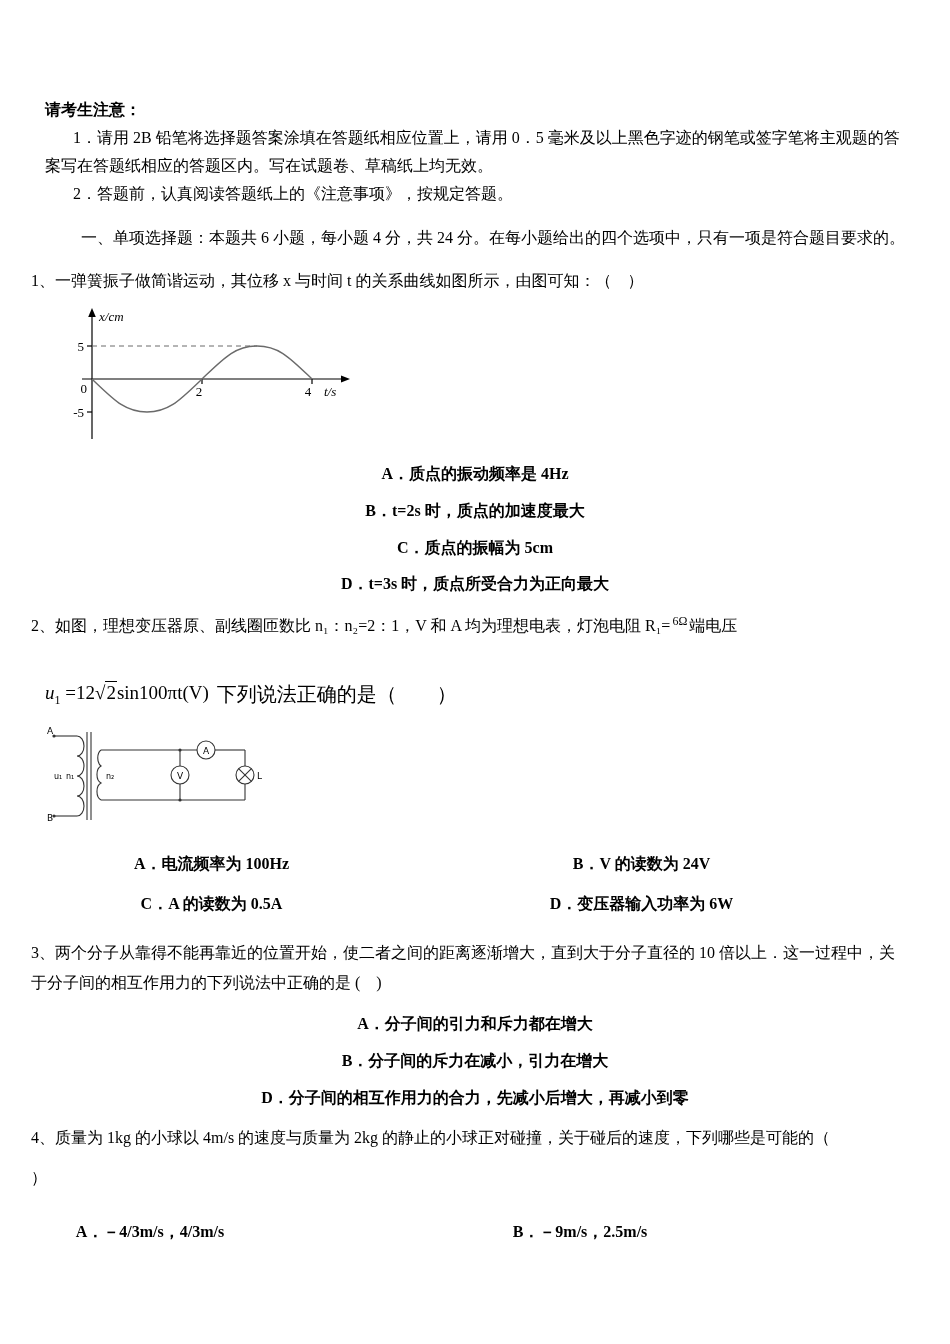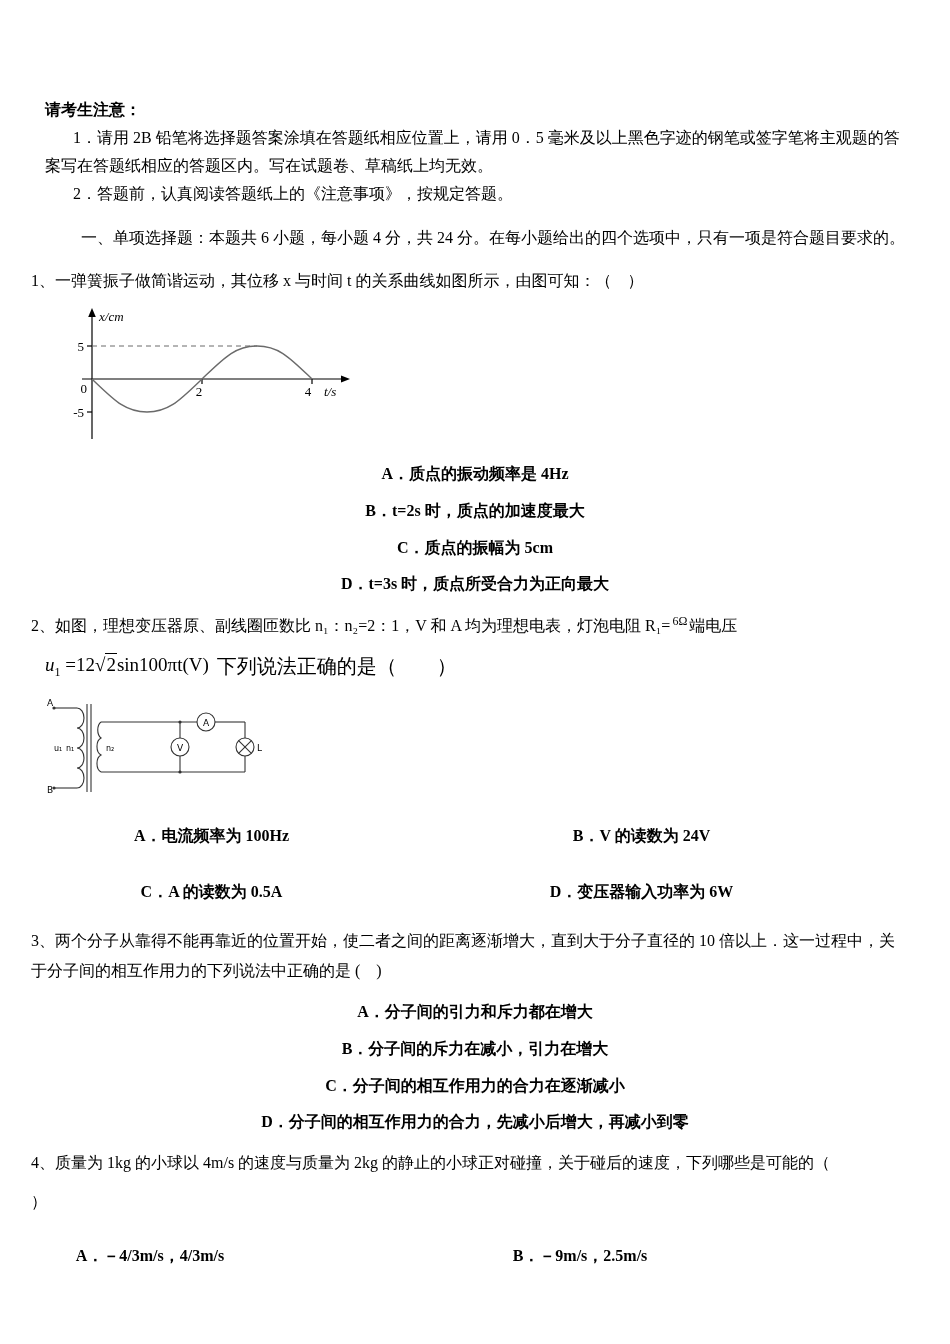--- a/index.html
+++ b/index.html
@@ -24,40 +24,40 @@
   }
   p { margin: 0; font-size: 16px; line-height: 1.75; }
   .notice-header { font-weight: bold; }
   .notice-item { text-indent: 28px; }
   .section-heading { margin: 16px 0 6px -8px; text-align: right; }
   .q-stem { margin: 14px 0 6px -14px; line-height: 1.9; }
   .option { font-weight: bold; margin: 15px 0; line-height: 1.35; text-align: center; }
   .options-2col {
     display: grid;
     grid-template-columns: 333px 1fr;
-    row-gap: 16px;
+    row-gap: 0;
     margin: 10px 0 6px 0;
   }
   .options-2col .option { margin: 9px 0; }
   .options-q4 {
     display: grid;
     grid-template-columns: 210px auto;
     margin-top: 14px;
   }
   .figure { margin: 8px 0 14px 15px; }
   .circuit-figure { margin: 6px 0 10px 0; }
   .axis, .tick { stroke: #000; stroke-width: 1.2; }
   .curve { stroke: #6a6a6a; stroke-width: 1.4; fill: none; }
   .dash { stroke: #6a6a6a; stroke-width: 1; stroke-dasharray: 5,4; }
   .gnum { font: 13px "Liberation Serif", "DejaVu Serif", serif; fill: #000; }
   .glabel { font: italic 13px "Liberation Serif", "DejaVu Serif", serif; fill: #000; }
   .cwire { stroke: #333; stroke-width: 1.1; fill: none; }
   .clabel { font: 9px "DejaVu Sans", sans-serif; fill: #000; }
   .clabel-sm { font: 8px "DejaVu Sans", sans-serif; fill: #000; }
-  .formula-line { display: flex; align-items: center; margin: 12px 0 12px 0; }
+  .formula-line { display: flex; align-items: center; margin: 40px 0 12px 0; }
   .formula { font-size: 19px; white-space: nowrap; }
   .formula i { font-style: italic; }
   .formula sub { font-size: 12px; }
   .radicand { border-top: 1.3px solid #000; padding: 0 1px; }
   .formula-question { margin-left: 8px; font-size: 20px; }
   .sup-ohm { font-size: 12px; vertical-align: super; padding: 0 2px; }
   .q4-close { margin: 10px 0 0 -14px; }
 </style>
 </head>
 <body>
@@ -159,21 +159,20 @@
   <div class="options-2col">
     <p class="option">A．电流频率为 100Hz</p>
     <p class="option">B．V 的读数为 24V</p>
     <p class="option">C．A 的读数为 0.5A</p>
     <p class="option">D．变压器输入功率为 6W</p>
   </div>
 
   <p class="q-stem">3、两个分子从靠得不能再靠近的位置开始，使二者之间的距离逐渐增大，直到大于分子直径的 10 倍以上．这一过程中，关于分子间的相互作用力的下列说法中正确的是 (　)</p>
   <p class="option">A．分子间的引力和斥力都在增大</p>
   <p class="option">B．分子间的斥力在减小，引力在增大</p>
-  <p class="option">C．分子间的相互作用力的合力在逐渐减小</p>
   <p class="option">D．分子间的相互作用力的合力，先减小后增大，再减小到零</p>
 
   <p class="q-stem">4、质量为 1kg 的小球以 4m/s 的速度与质量为 2kg 的静止的小球正对碰撞，关于碰后的速度，下列哪些是可能的（</p>
   <p class="q4-close">）</p>
   <div class="options-q4">
     <p class="option">A．－4/3m/s，4/3m/s</p>
     <p class="option">B．－9m/s，2.5m/s</p>
   </div>
 
 </div>

